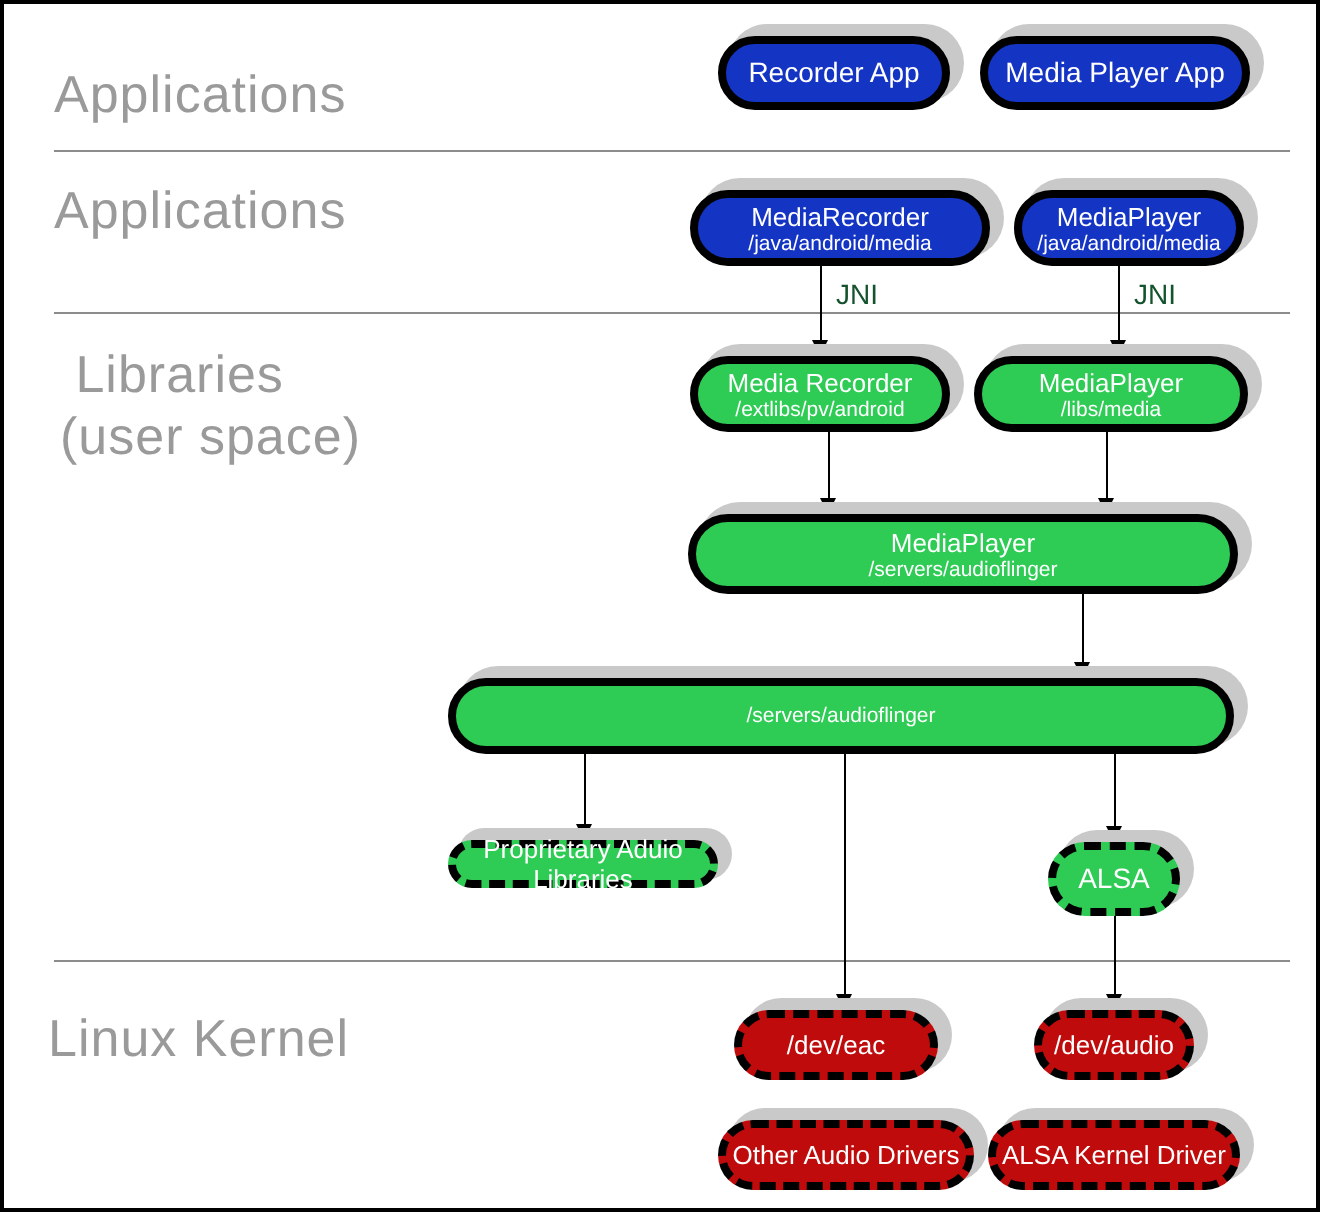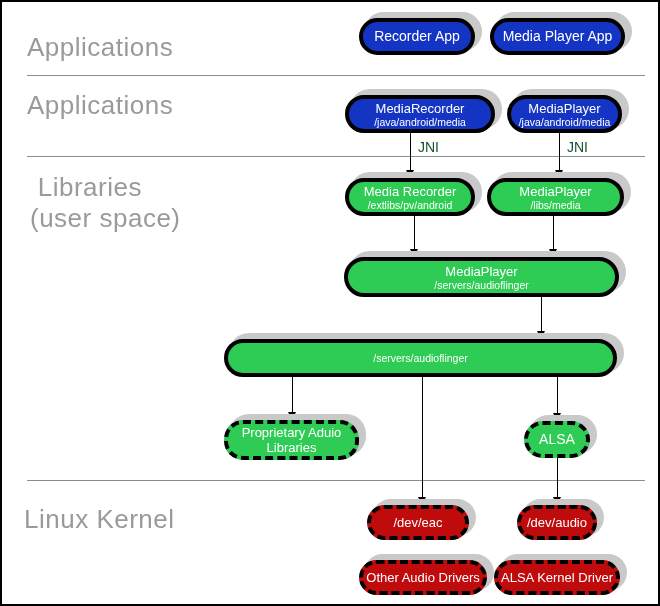--- a/index.html
+++ b/index.html
@@ -103,21 +103,21 @@
 
   <div class="node green" style="left:342px;top:255px;width:275px;height:40px;border-radius:20px;">
     <span class="title">MediaPlayer</span>
     <span class="sub">/servers/audioflinger</span>
   </div>
 
   <div class="node green" style="left:222px;top:337px;width:393px;height:38px;">
     <span class="sub">/servers/audioflinger</span>
   </div>
 
-  <div class="node green dashed" style="left:222px;top:418px;width:135px;height:40px;">
+  <div class="node green dashed" style="left:222px;top:418px;width:135px;height:24px;">
     <span class="title">Proprietary Aduio</span>
     <span class="title">Libraries</span>
   </div>
   <div class="node green dashed" style="left:522px;top:419px;width:66px;height:37px;">
     <span class="title lg">ALSA</span>
   </div>
 
   <div class="node red dashed" style="left:365px;top:503px;width:102px;height:35px;">
     <span class="title">/dev/eac</span>
   </div>

